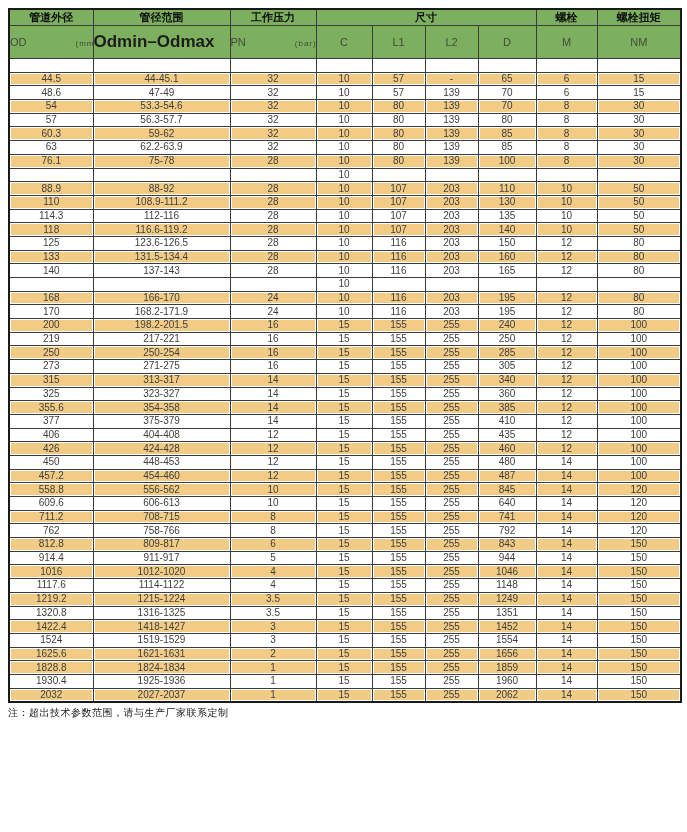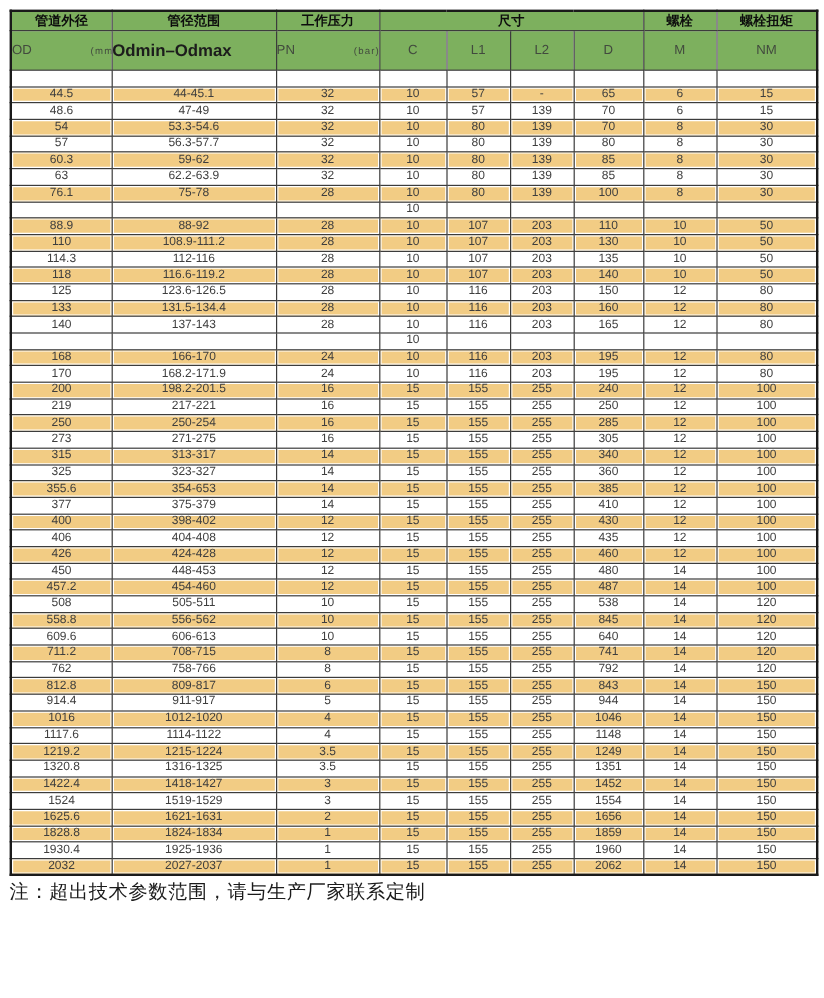--- a/index.html
+++ b/index.html
@@ -39,35 +39,35 @@
     color: #424a3e;
   }
   thead tr.h2 th .hlbl { display: inline-block; }
   thead tr.h2 th .unit {
     display: inline-block;
     font-size: 8px;
     letter-spacing: 1px;
     margin-left: 9px;
     padding-left: 40px;
   }
-  thead tr.h2 th.em .hlbl { font-weight: bold; color: #1c1c1c; font-size: 14px; }
+  thead tr.h2 th.em .hlbl { font-weight: bold; color: #1c1c1c; font-size: 17px; }
   thead tr.h2 th.em .unit { font-size: 9px; }
 
   tbody tr { height: 13.7px; margin-left: 46px; }
   tbody td {
     font-size: 10px;
     line-height: 1;
     color: var(--text-dark, #3e3e3e);
   }
   tbody tr.y td { background: var(--row-yellow, #f2cc84); box-shadow: inset 0 0 0 1px #ffffff; }
   tbody tr.w td, tbody tr.sep td { background: #ffffff; }
 
   .note {
     margin: 3px 0 1px 0;
-    font-size: 16px;
+    font-size: 10px;
     font-weight: 500;
     color: #1b1b1b;
     letter-spacing: 0.5px;
   }
 </style>
 </head>
 <body>
 
 <div class="page">
   <table class="spec">
@@ -392,51 +392,40 @@
           <td>14</td>
           <td>15</td>
           <td>155</td>
           <td>255</td>
           <td>360</td>
           <td>12</td>
           <td>100</td>
         </tr>
         <tr class="y">
           <td>355.6</td>
-          <td>354-653</td>
+          <td>354-358</td>
           <td>14</td>
           <td>15</td>
           <td>155</td>
           <td>255</td>
           <td>385</td>
           <td>12</td>
           <td>100</td>
         </tr>
         <tr class="w">
           <td>377</td>
           <td>375-379</td>
           <td>14</td>
           <td>15</td>
           <td>155</td>
           <td>255</td>
           <td>410</td>
           <td>12</td>
           <td>100</td>
         </tr>
-        <tr class="y">
-          <td>400</td>
-          <td>398-402</td>
-          <td>12</td>
-          <td>15</td>
-          <td>155</td>
-          <td>255</td>
-          <td>430</td>
-          <td>12</td>
-          <td>100</td>
-        </tr>
         <tr class="w">
           <td>406</td>
           <td>404-408</td>
           <td>12</td>
           <td>15</td>
           <td>155</td>
           <td>255</td>
           <td>435</td>
           <td>12</td>
           <td>100</td>
@@ -466,31 +455,20 @@
         <tr class="y">
           <td>457.2</td>
           <td>454-460</td>
           <td>12</td>
           <td>15</td>
           <td>155</td>
           <td>255</td>
           <td>487</td>
           <td>14</td>
           <td>100</td>
-        </tr>
-        <tr class="w">
-          <td>508</td>
-          <td>505-511</td>
-          <td>10</td>
-          <td>15</td>
-          <td>155</td>
-          <td>255</td>
-          <td>538</td>
-          <td>14</td>
-          <td>120</td>
         </tr>
         <tr class="y">
           <td>558.8</td>
           <td>556-562</td>
           <td>10</td>
           <td>15</td>
           <td>155</td>
           <td>255</td>
           <td>845</td>
           <td>14</td>

